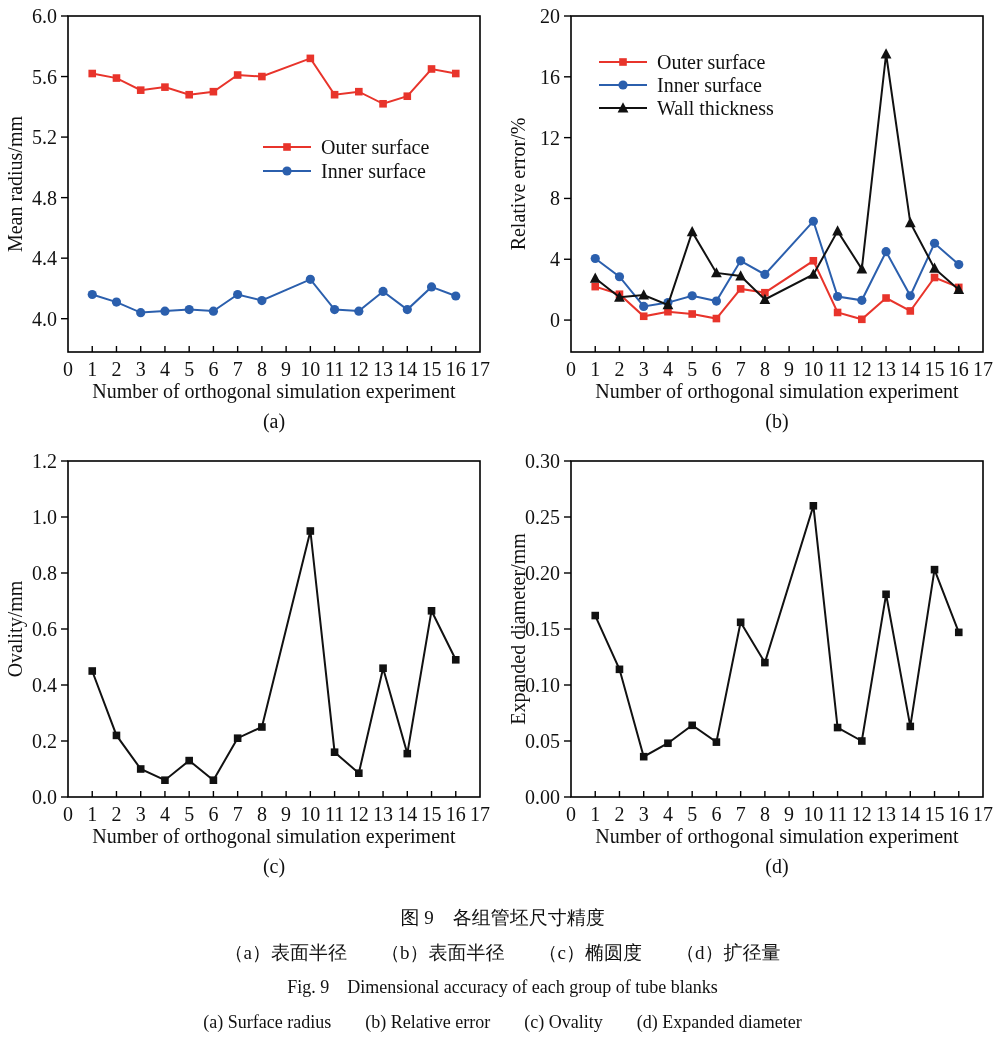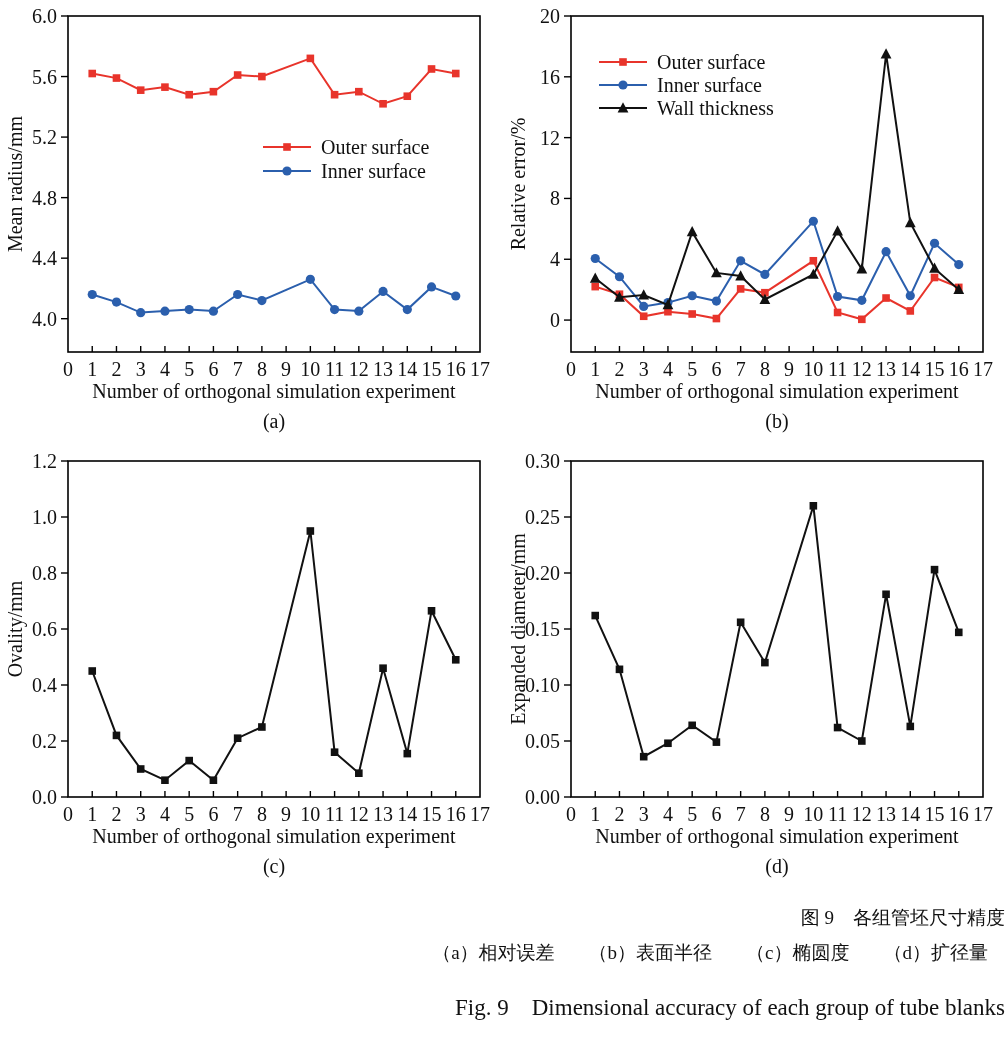--- a/index.html
+++ b/index.html
@@ -7,25 +7,25 @@
     position:relative;width:1005px;height:1050px;background:#ffffff;
     font-family:"Liberation Serif","DejaVu Serif",serif;color:#111;
     overflow:hidden;
   }
   .chart{position:absolute;}
   #chart-a{left:0;top:0;}
   #chart-b{left:503px;top:0;}
   #chart-c{left:0;top:445px;}
   #chart-d{left:503px;top:445px;}
   .captions{
-    position:absolute;left:0;top:900px;width:1005px;text-align:right;
+    position:absolute;left:0;top:900px;width:1005px;text-align:center;
   }
   .cap{line-height:35px;white-space:nowrap;}
   .cap.zh{font-size:19px;}
-  .cap.en{font-size:23px;margin-top:20px;}
+  .cap.en{font-size:18px;}
   .cap .item{margin:0 17px;}
   svg text{fill:#111;}
 </style>
 </head>
 <body>
 
 <div class="page">
 
   <svg class="chart" id="chart-a" width="502" height="442" viewBox="0 0 502 442">
       <rect x="68" y="16" width="412" height="336" fill="none" stroke="#000" stroke-width="1.6"></rect>
@@ -407,18 +407,21 @@
         <rect x="379.25882352941176" y="145.47999999999996" width="7.6" height="7.6" fill="#111111"></rect>
         <rect x="403.4941176470588" y="277.64" width="7.6" height="7.6" fill="#111111"></rect>
         <rect x="427.72941176470584" y="120.83999999999999" width="7.6" height="7.6" fill="#111111"></rect>
         <rect x="451.9647058823529" y="183.56" width="7.6" height="7.6" fill="#111111"></rect>
       </g>
     </svg>
 
   <div class="captions">
     <div class="cap zh">图 9　各组管坯尺寸精度</div>
     <div class="cap zh">
-      <span class="item">（a）相对误差</span><span class="item">（b）表面半径</span><span class="item">（c）椭圆度</span><span class="item">（d）扩径量</span>
+      <span class="item">（a）表面半径</span><span class="item">（b）表面半径</span><span class="item">（c）椭圆度</span><span class="item">（d）扩径量</span>
     </div>
     <div class="cap en">Fig. 9　Dimensional accuracy of each group of tube blanks</div>
+    <div class="cap en">
+      <span class="item">(a) Surface radius</span><span class="item">(b) Relative error</span><span class="item">(c) Ovality</span><span class="item">(d) Expanded diameter</span>
+    </div>
   </div>
 
 </div>
 
 </body></html>

